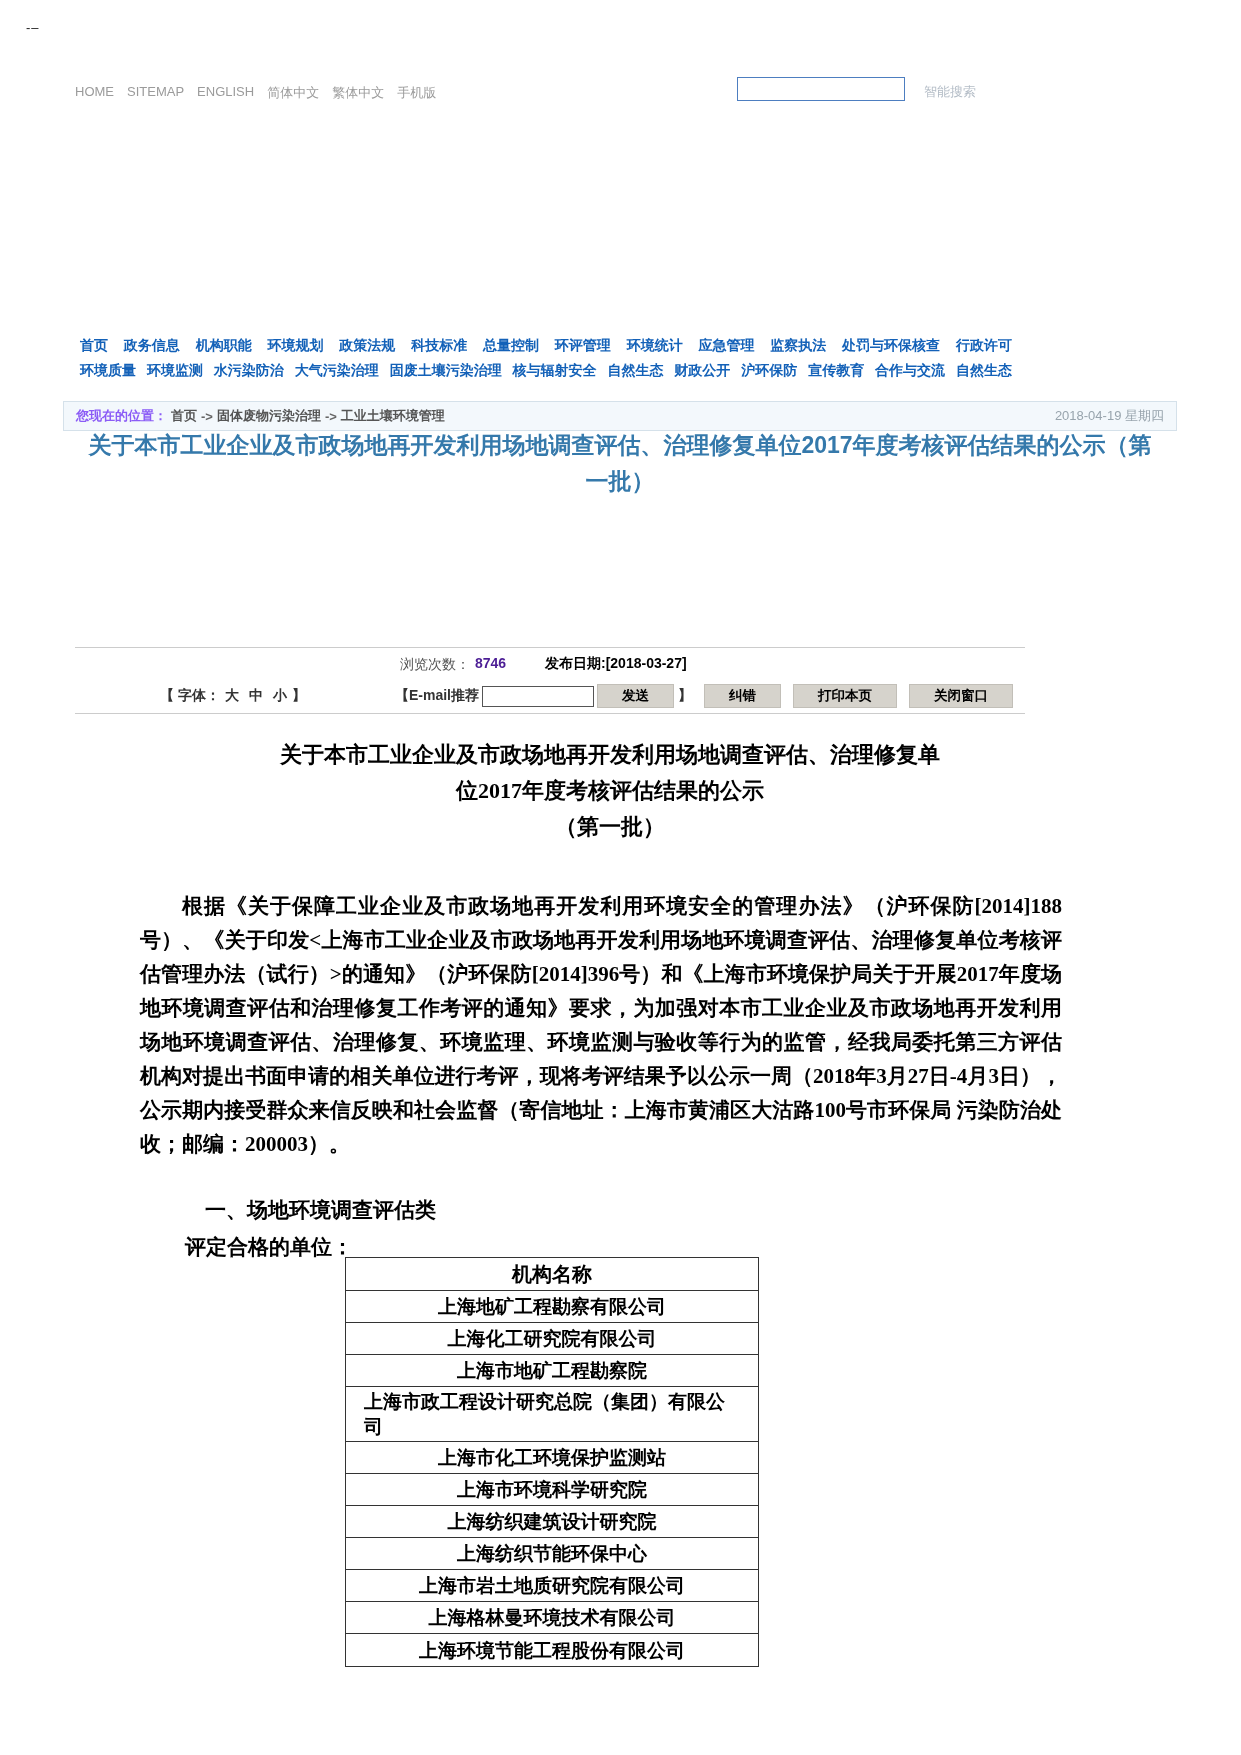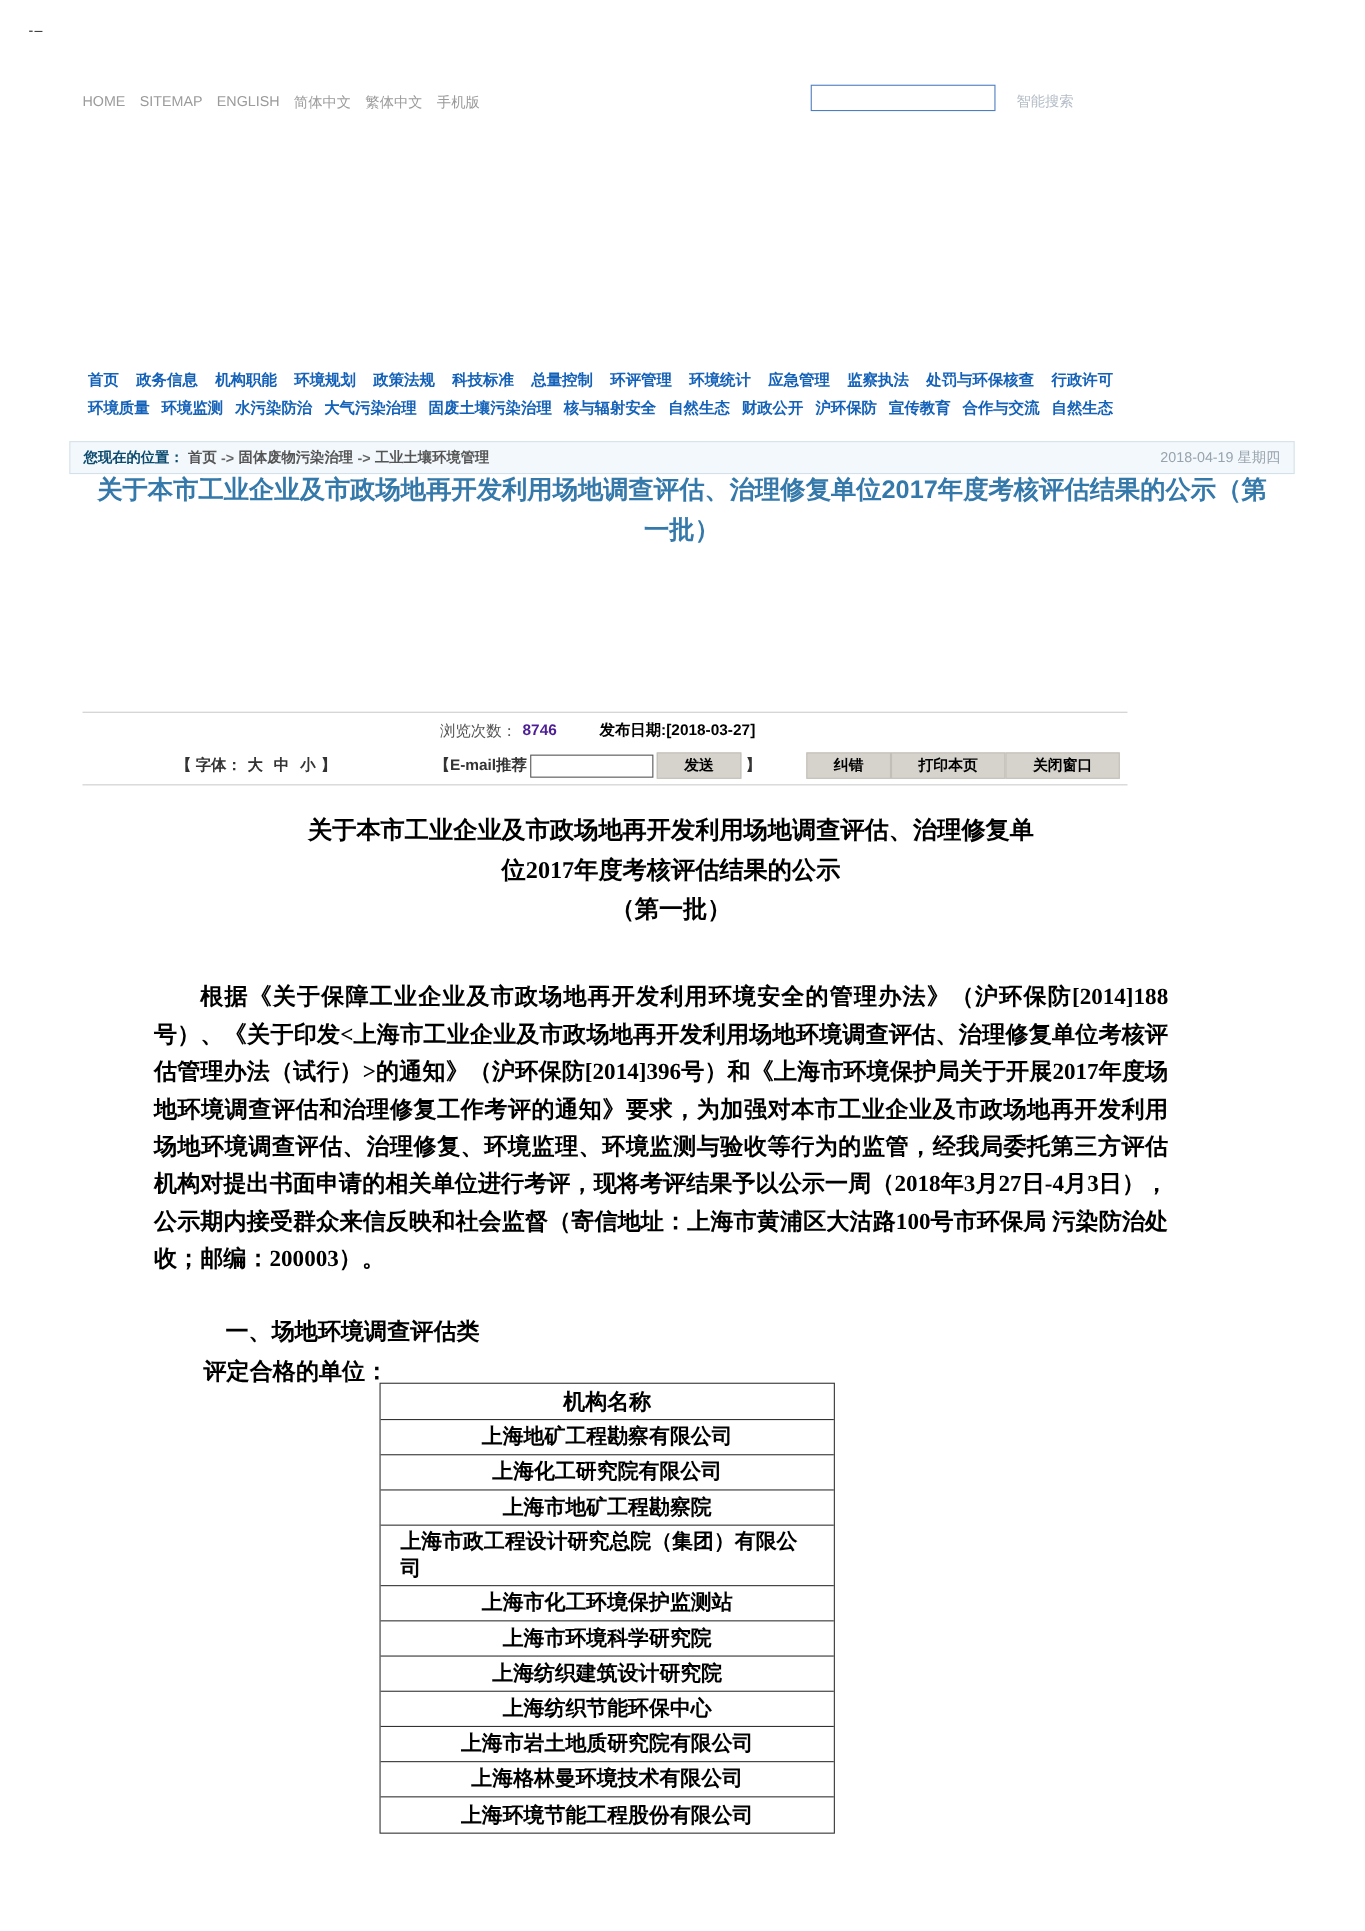--- a/index.html
+++ b/index.html
@@ -14,39 +14,39 @@
 
   .search-input { position:absolute; left:737px; top:77px; width:168px; height:24px; border:1px solid #4d7ec0; background:#fff; outline:none; padding:0 4px; font-size:13px; }
   .search-label { position:absolute; left:924px; top:83px; font-size:13px; color:#b3bcc6; }
 
   .nav-row { position:absolute; left:80px; width:932px; display:flex; justify-content:space-between; font-size:14px; font-weight:bold; }
   .nav-row a { color:#1361b8; text-decoration:none; white-space:nowrap; }
   #nav-row1 { top:337px; }
   #nav-row2 { top:362px; }
 
   .breadcrumb-bar { position:absolute; left:63px; top:401px; width:1114px; height:30px; background:#f3f8fc; border:1px solid #d5e1ea; display:flex; align-items:center; padding:0 12px; font-size:13px; }
-  .breadcrumb-bar .crumb-prefix { font-weight:bold; color:#0c4a6e; }
+  .breadcrumb-bar .crumb-prefix { font-weight:bold; color:#8b5cf6; }
   .breadcrumb-bar a { font-weight:bold; color:#555; text-decoration:none; margin:0 4px; }
   .breadcrumb-bar .crumb-sep { color:#666; font-weight:bold; }
   .breadcrumb-bar .crumb-date { margin-left:auto; color:#98a4ad; font-size:13px; }
 
   .page-title { position:absolute; left:80px; top:427px; width:1080px; text-align:center; color:#3579ab; font-size:23px; font-weight:bold; line-height:36px; }
 
   .meta-box { position:absolute; left:75px; top:647px; width:950px; height:67px; border-top:1px solid #ccc; border-bottom:1px solid #ccc; font-size:14px; }
   .meta-box .views-label { position:absolute; left:325px; top:8px; color:#555; }
   .meta-box .views-value { position:absolute; left:400px; top:7px; font-weight:bold; color:#4c1d95; }
   .meta-box .publish-date { position:absolute; left:470px; top:7px; font-weight:bold; color:#000; }
   .meta-row2 { position:absolute; left:0; top:36px; width:100%; height:26px; }
   .font-widget { position:absolute; left:85px; top:3px; font-weight:bold; color:#333; }
   .font-widget a { color:#333; text-decoration:none; margin:0 5px; }
   .email-widget { position:absolute; left:320px; top:0; display:flex; align-items:center; font-weight:bold; color:#333; }
   .email-input { width:112px; height:21px; border:1px solid #555; margin:0 3px; outline:none; padding:0 3px; font-size:12px; }
   .gray-btn { display:inline-block; background:#d6d3cc; border:1px solid #c2bfb8; color:#000; font-weight:bold; font-size:13.5px; padding:2px 24px; text-decoration:none; white-space:nowrap; }
   .send-btn { margin-right:4px; }
-  .action-buttons { position:absolute; left:658px; top:0; display:flex; gap:0; }
+  .action-buttons { position:absolute; left:629px; top:0; display:flex; gap:12px; }
 
   .serif { font-family:"Liberation Serif","DejaVu Serif",serif; font-weight:bold; color:#000; }
   .article-title { position:absolute; left:160px; top:737px; width:900px; text-align:center; font-size:22px; line-height:36px; }
   .article-body { position:absolute; left:140px; top:889px; width:922px; font-size:21px; line-height:34px; text-indent:2em; text-align:justify; }
   .section-heading { position:absolute; left:205px; top:1196px; font-size:21px;font-family:Liberation Serif, serif; }
   .sub-heading { position:absolute; left:185px; top:1233px; font-size:21px; }
 
   .co-table { position:absolute; left:345px; top:1257px; width:414px; border:1px solid #333; }
   .co-table .thead { border-bottom:1px solid #333; min-height:33px; display:flex; align-items:center; justify-content:center; font-size:20px; }
   .co-table .trow { border-bottom:1px solid #333; min-height:32px; display:flex; align-items:center; justify-content:center; text-align:left; padding:2px 18px; font-size:19px; line-height:25px; }

